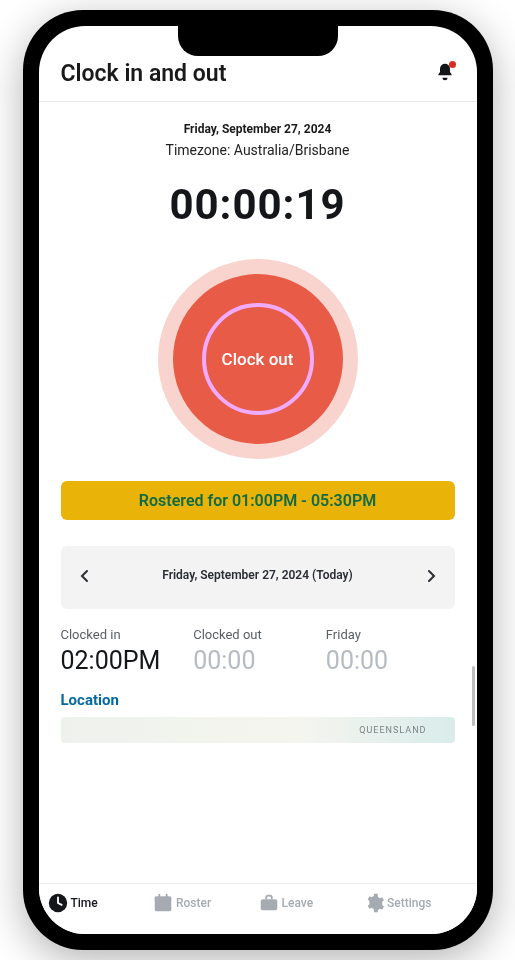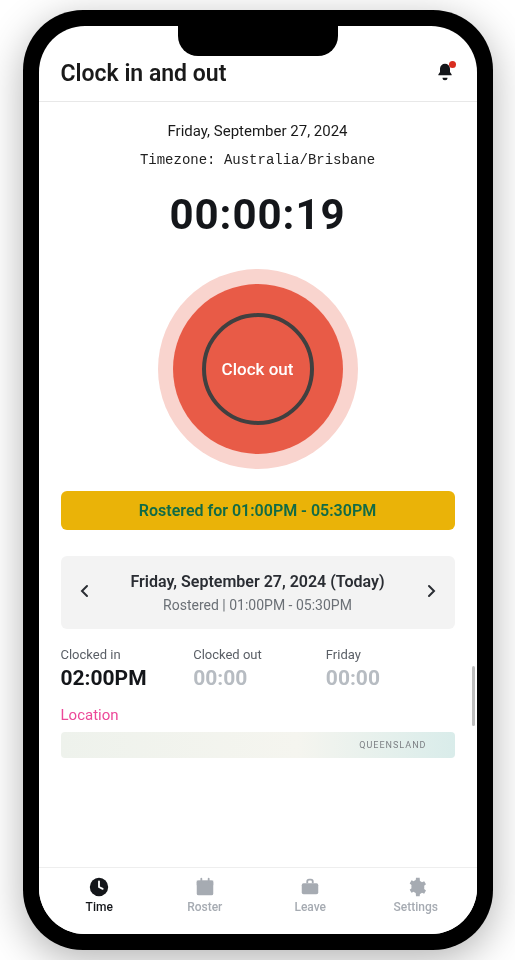--- a/index.html
+++ b/index.html
@@ -63,31 +63,30 @@
     background: #d92d20;
     border-radius: 50%;
   }
   .content {
     flex: 1;
     overflow-y: auto;
     padding: 20px 22px 8px 22px;
   }
   .date-heading {
     text-align: center;
-    font-size: 15px;
-    font-weight: 400;
+    font-size: 12px;
+    font-weight: 700;
     color: #1a1a1a;
-    margin-bottom: 12px;
+    margin-bottom: 6px;
   }
   .timezone {
     text-align: center;
     font-size: 14px;
     color: #222;
     margin-bottom: 22px;
-    font-family: Liberation Mono, monospace;
   }
   .timer {
     text-align: center;
     font-size: 42px;
     font-weight: 700;
     color: #14161a;
     letter-spacing: 1px;
     margin-bottom: 30px;
   }
   .clock-button-wrap {
@@ -111,21 +110,21 @@
     border-radius: 50%;
     background: #e85b47;
     display: flex;
     align-items: center;
     justify-content: center;
   }
   .clock-button-inner {
     width: 112px;
     height: 112px;
     border-radius: 50%;
-    border: 4px solid #404040;
+    border: 4px solid #f0abfc;
     display: flex;
     align-items: center;
     justify-content: center;
     color: #fff;
     font-size: 17px;
     font-weight: 500;
   }
   .roster-badge {
     text-align: center;
     background: #eab308;
@@ -140,21 +139,21 @@
     background: #f3f3f3;
     border-radius: 6px;
     padding: 16px 12px;
     display: flex;
     align-items: center;
     justify-content: space-between;
     margin-bottom: 18px;
   }
   .day-nav-center { text-align: center; flex: 1; }
   .day-nav-title {
-    font-size: 16px;
+    font-size: 12px;
     font-weight: 600;
     color: #2a2d33;
     margin-bottom: 6px;
   }
   .day-nav-sub {
     font-size: 14px;
     color: #6b7076;
   }
   .chev { cursor: pointer; padding: 6px; }
   .stats {
@@ -162,29 +161,29 @@
     gap: 4px;
     margin-bottom: 16px;
   }
   .stat { flex: 1; }
   .stat-label {
     font-size: 13px;
     color: #5a5f66;
     margin-bottom: 4px;
   }
   .stat-value {
-    font-size: 21px;
-    font-weight: 700;
+    font-size: 25px;
+    font-weight: 400;
     color: #14161a;
   }
   .stat-value.muted { color: #b7bcc2; }
   .section-label {
     font-size: 15px;
-    font-weight: 400;
-    color: #ec4899;
+    font-weight: 700;
+    color: #0369a1;
     margin-bottom: 8px;
   }
   .map-placeholder {
     height: 26px;
     background: linear-gradient(90deg, #eef2ec 0%, #f5f5ef 60%, #d9ecea 100%);
     border-radius: 4px;
     position: relative;
     overflow: hidden;
   }
   .map-label {
@@ -197,21 +196,21 @@
   }
   .tabbar {
     display: flex;
     border-top: 1px solid #eee;
     padding: 8px 8px 20px 8px;
     background: #fff;
   }
   .tab {
     flex: 1;
     display: flex;
-    flex-direction: column;
+    flex-direction: row;
     align-items: center;
     gap: 2px;
     cursor: pointer;
     color: #a6abb2;
   }
   .tab.active { color: #14161a; }
   .tab-label { font-size: 12px; font-weight: 500; }
   .tab svg { display:block; }
   .scrollbar-hint {
     position: absolute;
@@ -256,21 +255,20 @@
       <div class="roster-badge">Rostered for 01:00PM - 05:30PM</div>
 
       <div class="day-nav">
         <div class="chev">
           <svg width="10" height="14" viewBox="0 0 10 14" fill="none">
               <path d="M8 2L3 7l5 5" stroke="#2a2d33" stroke-width="2" stroke-linecap="round"></path>
             </svg>
         </div>
         <div class="day-nav-center">
           <div class="day-nav-title">Friday, September 27, 2024 (Today)</div>
-          <div class="day-nav-sub">Rostered | 01:00PM - 05:30PM</div>
         </div>
         <div class="chev">
           <svg width="10" height="14" viewBox="0 0 10 14" fill="none">
               <path d="M2 2l5 5-5 5" stroke="#2a2d33" stroke-width="2" stroke-linecap="round"></path>
             </svg>
         </div>
       </div>
 
       <div class="stats">
         <div class="stat">

